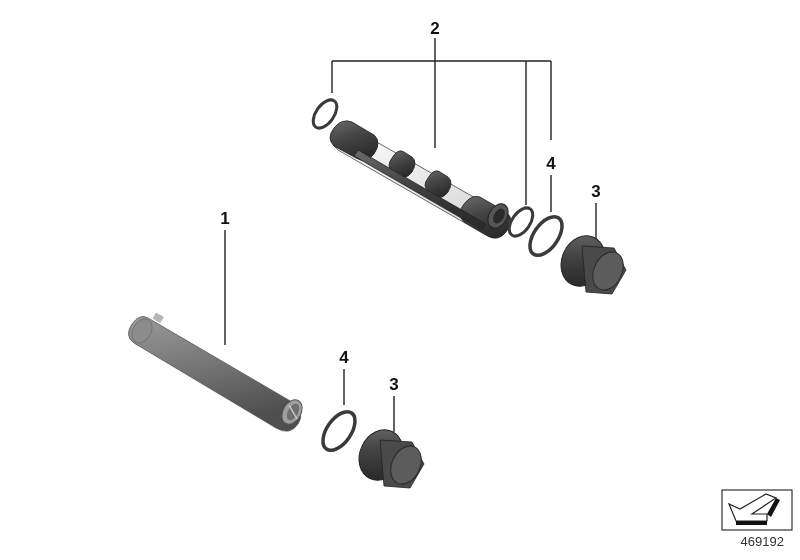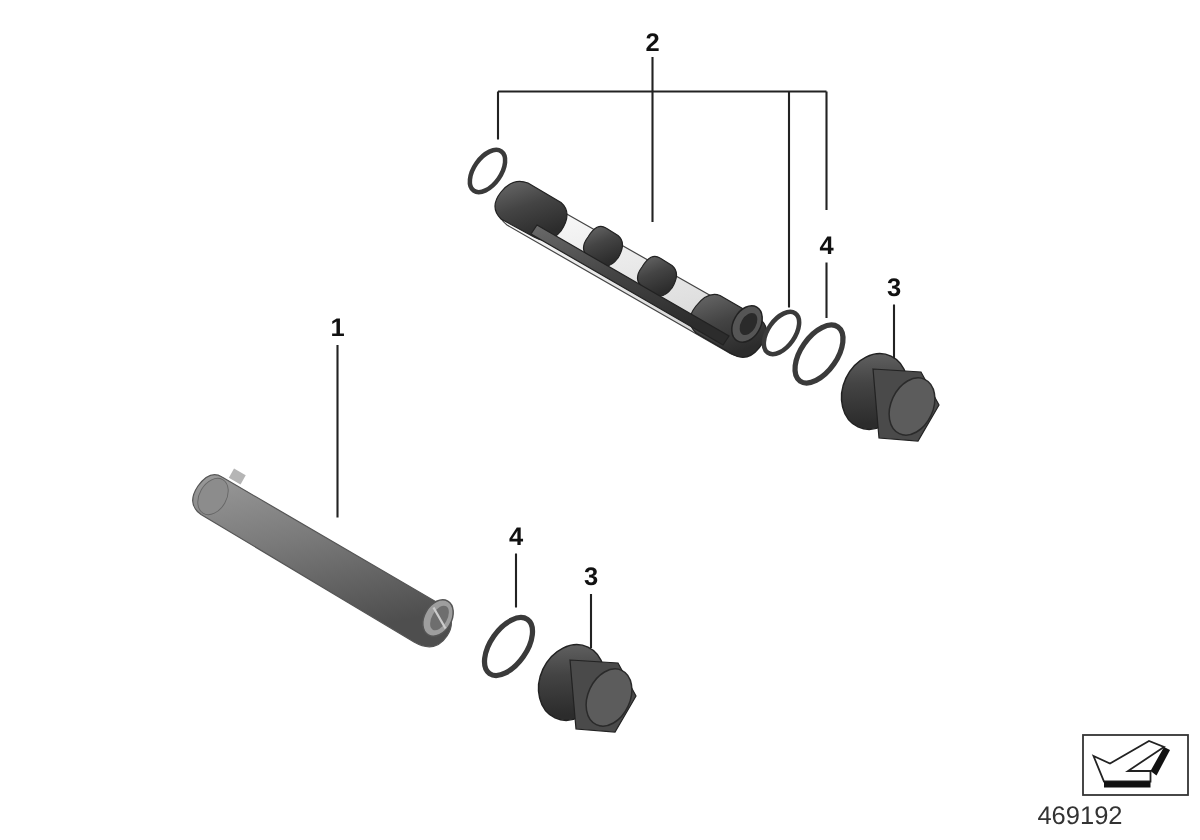--- a/index.html
+++ b/index.html
@@ -2,22 +2,22 @@
 <html><head>
 <meta charset="utf-8">
 <style>
   html, body { margin:0; padding:0; background:#ffffff; }
   body { width:800px; height:560px; position:relative; overflow:hidden;
          font-family:"Liberation Sans", sans-serif; }
   #diagram { position:absolute; left:0; top:0; width:800px; height:560px; }
   .callout { position:absolute; font-family:"Liberation Sans", sans-serif;
              font-weight:bold; font-size:17px; color:#111; line-height:1;
              transform:translateX(-50%); cursor:pointer; }
-  .ref { position:absolute; left:685px; top:518px; width:70px; text-align:center;
-         font-size:17px; color:#333; font-family:"Liberation Sans", sans-serif; }
+  .ref { position:absolute; left:714px; top:518px; width:70px; text-align:right;
+         font-size:13px; color:#333; font-family:"Liberation Sans", sans-serif; }
 </style>
 </head>
 <body>
 
 <svg id="diagram" viewBox="0 0 800 560" xmlns="http://www.w3.org/2000/svg">
   <defs>
     <linearGradient id="pinGrad" x1="0" y1="0" x2="0.3" y2="1">
       <stop offset="0" stop-color="#9a9a9a"></stop>
       <stop offset="0.45" stop-color="#7a7a7a"></stop>
       <stop offset="1" stop-color="#4e4e4e"></stop>

